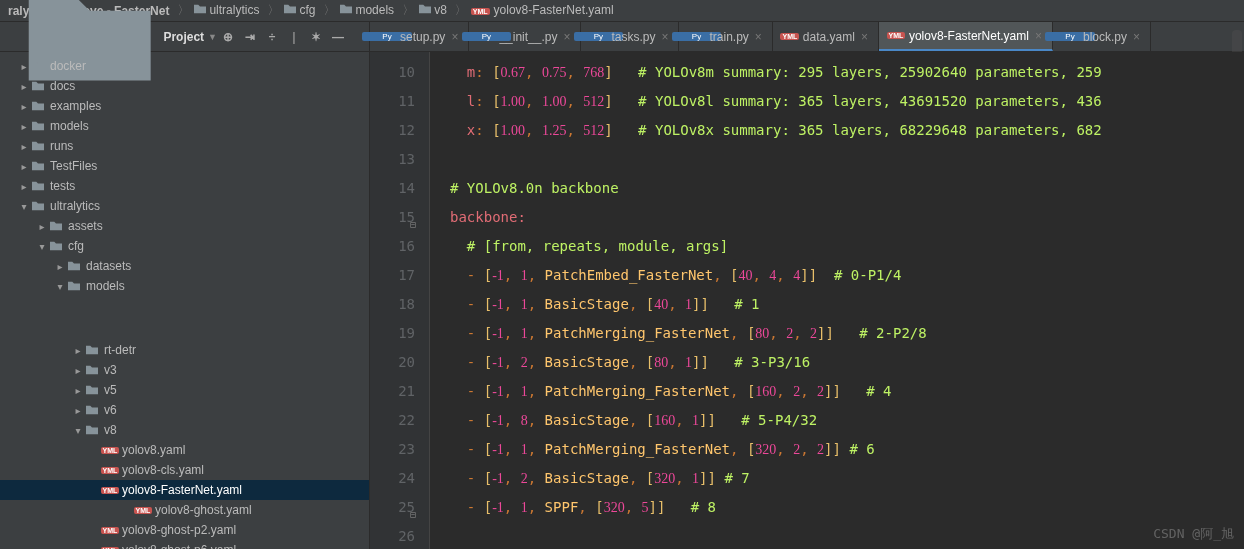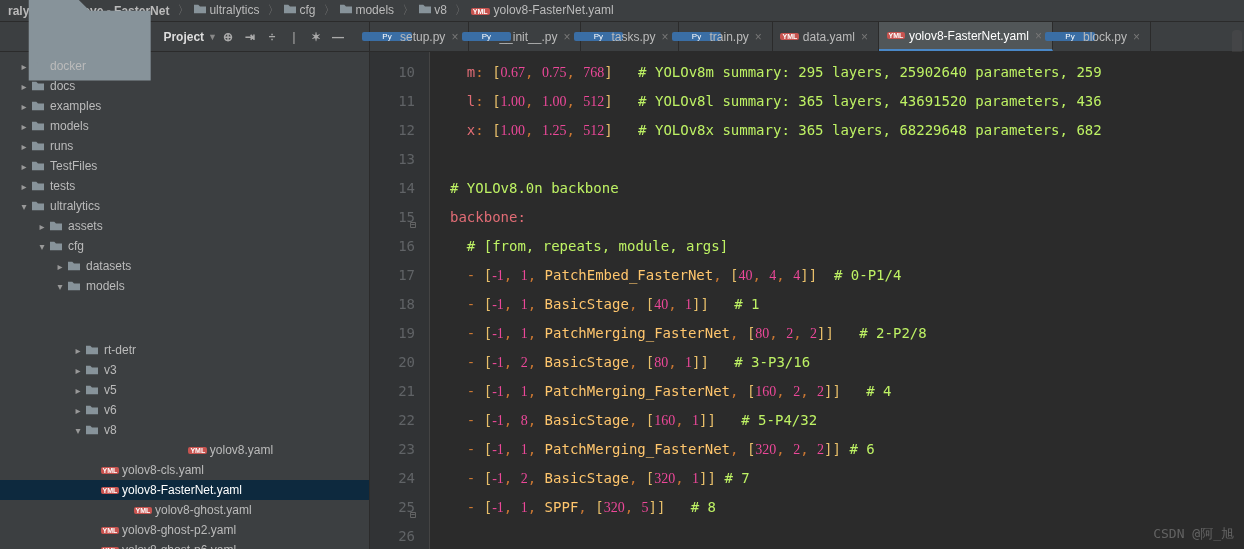--- a/index.html
+++ b/index.html
@@ -239,21 +239,21 @@
         </div>
         <div class="tree-row" style="padding-left: 72px;">
           <span class="caret open"></span>
           <span class="icon">
             <svg viewBox="0 0 16 14" width="14" height="12">
               <path class="folder-glyph" d="M1 2h5l2 2h7v8H1z"></path>
             </svg>
           </span>
           <span class="label">v8</span>
         </div>
-        <div class="tree-row" style="padding-left: 90px; justify-content: center;">
+        <div class="tree-row" style="padding-left: 90px;">
           <span class="caret none"></span>
           <span class="icon">
             <span class="yml-glyph">YML</span>
           </span>
           <span class="label">yolov8.yaml</span>
         </div>
         <div class="tree-row" style="padding-left: 90px;">
           <span class="caret none"></span>
           <span class="icon">
             <span class="yml-glyph">YML</span>

